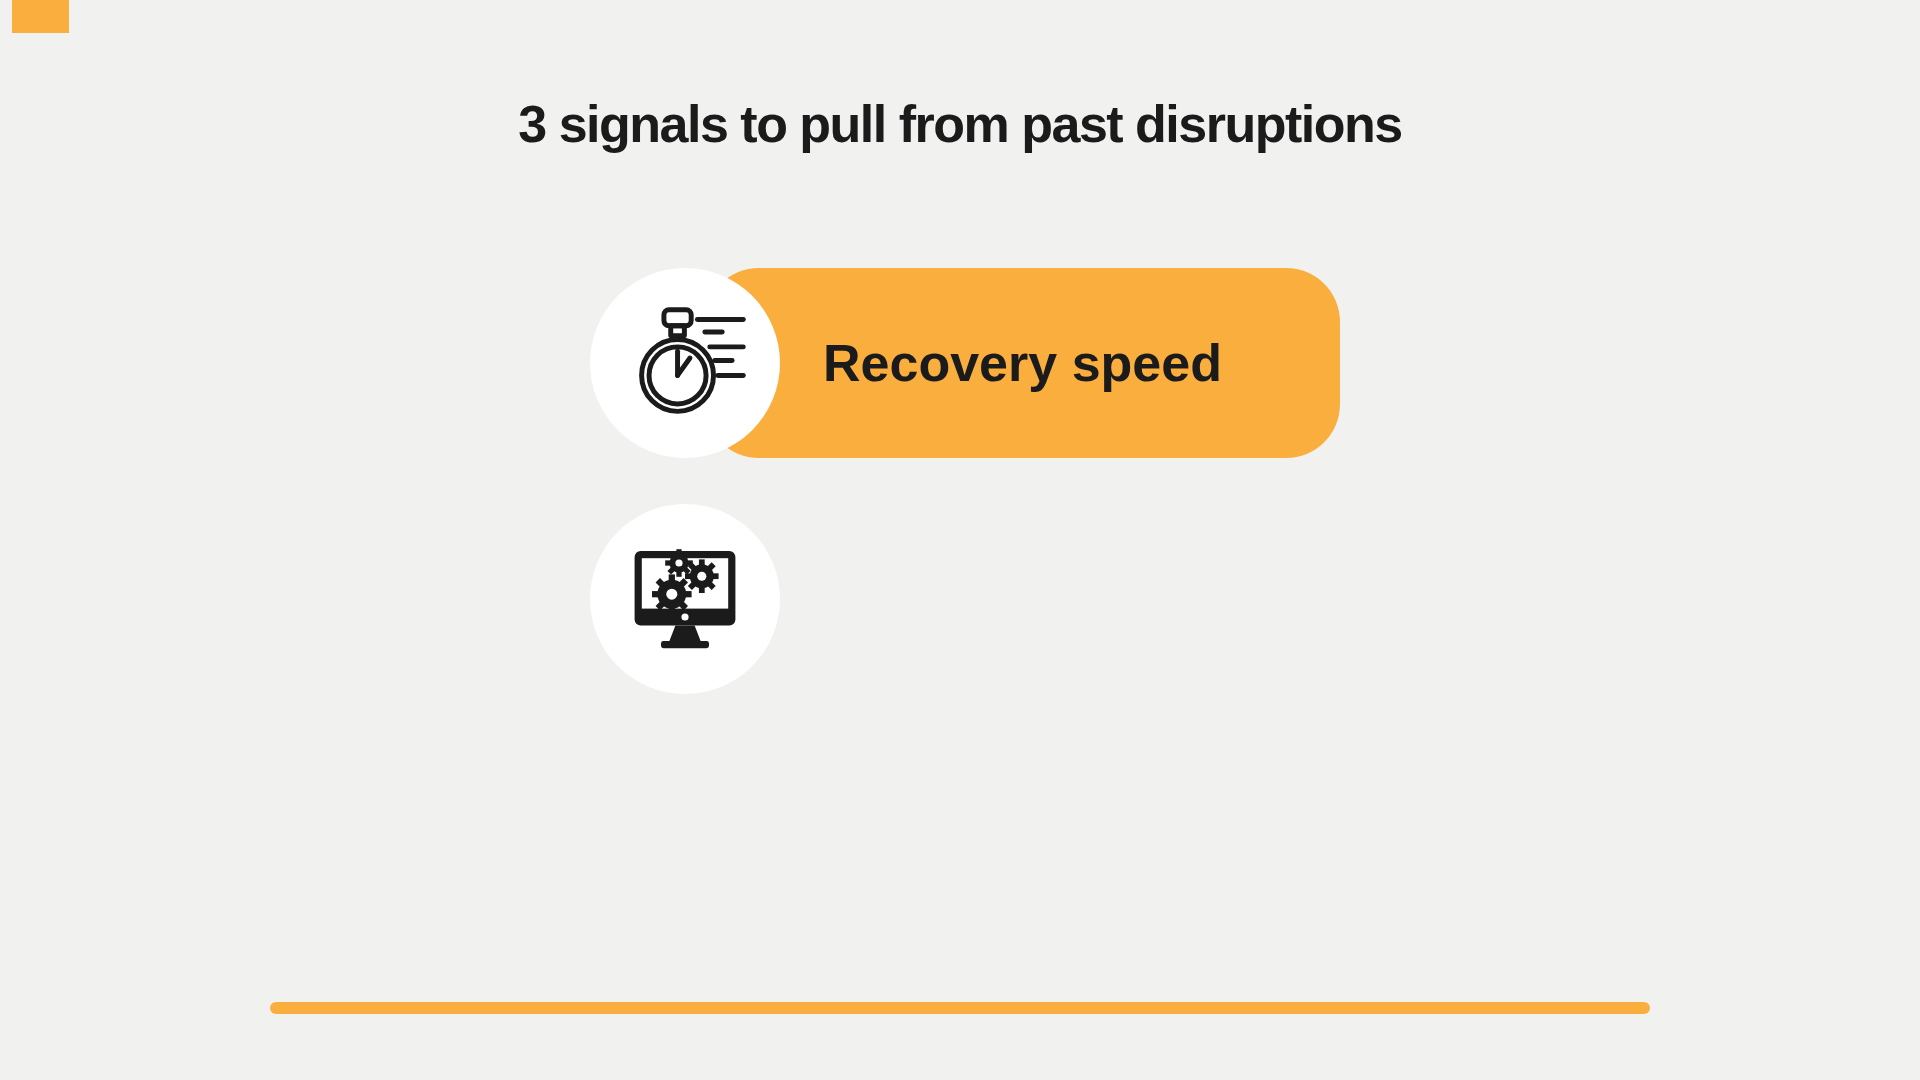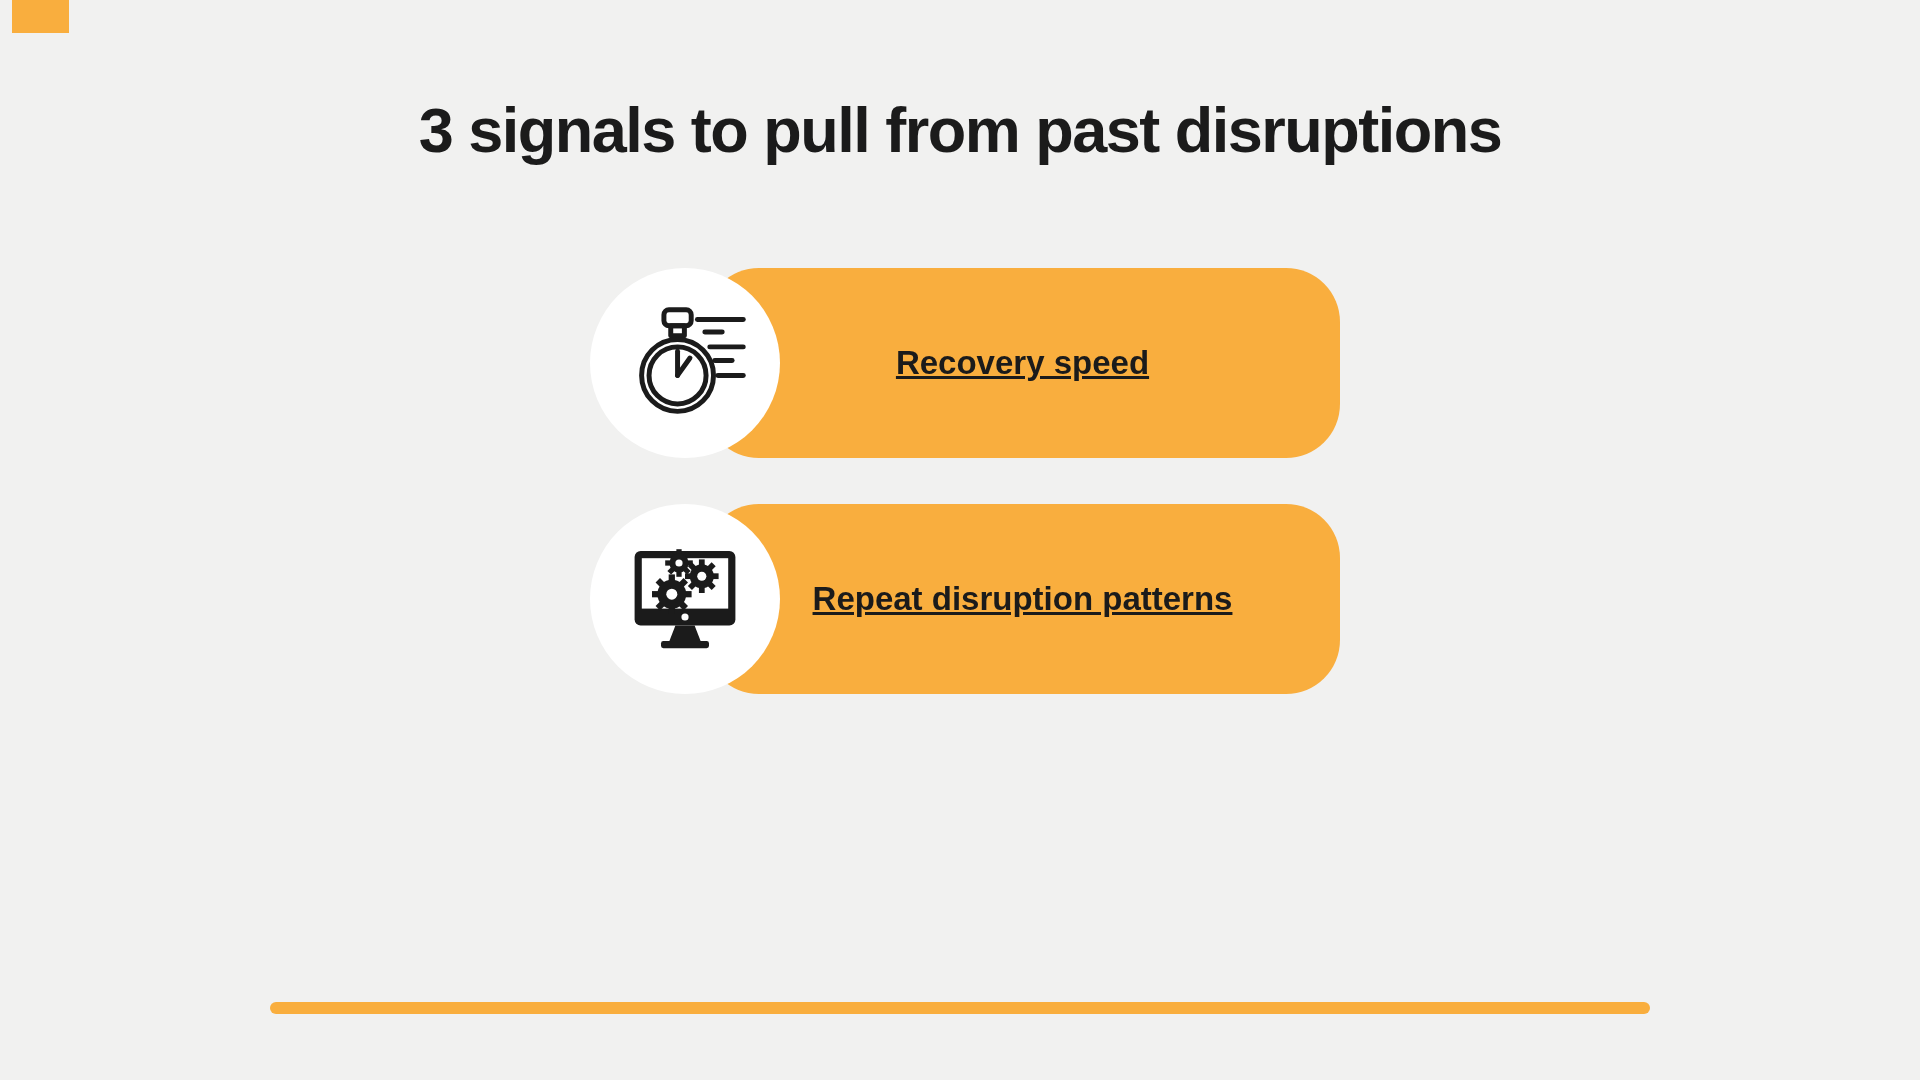--- a/index.html
+++ b/index.html
@@ -18,21 +18,21 @@
   .canvas{position:relative;width:1920px;height:1080px;background:var(--background);}
 
   .corner-accent{
     position:absolute;left:12px;top:0;width:57px;height:33px;
     background:var(--accent);
   }
 
   .page-title{
     position:absolute;top:94px;left:0;width:100%;
     text-align:center;
-    font-size:63px;font-weight:800;letter-spacing:-1.5px;
+    font-size:52px;font-weight:800;letter-spacing:-1.5px;
     color:var(--ink);
   }
 
   .cards{position:absolute;left:590px;top:268px;width:750px;}
   .card{position:relative;width:750px;height:190px;margin-bottom:46px;}
   .pill{
     position:absolute;left:115px;top:0;width:635px;height:190px;
     border-radius:54px;z-index:1;
     display:flex;align-items:center;justify-content:center;
   }
@@ -42,23 +42,22 @@
     display:flex;align-items:center;justify-content:center;
   }
   .card--orange .pill{background:var(--accent);}
   .card--orange .badge{background:var(--card-white);}
   .card--white .pill{background:var(--card-white);}
   .card--white .badge{background:var(--accent);}
 
   .card-label{
     max-width:480px;
     text-align:center;
-    font-size:33px;line-height:1.28;font-weight:800;
+    font-size:52px;line-height:1.28;font-weight:800;
     color:var(--ink);
-    text-decoration:underline;
   }
 
   .divider-line{
     position:absolute;left:270px;top:1002px;width:1380px;height:12px;
     border-radius:6px;background:var(--accent);
   }
 
   
   .ic-stroke{fill:none;stroke:var(--ink);stroke-width:4;stroke-linecap:round;stroke-linejoin:round;}
   .ic-stroke-thick{fill:none;stroke:var(--ink);stroke-width:4.5;stroke-linecap:round;stroke-linejoin:round;}
@@ -93,23 +92,20 @@
           <path class="ic-stroke" d="M66 25 H80"></path>
           <path class="ic-stroke" d="M70 37 H97"></path>
           <path class="ic-stroke" d="M74 48 H88"></path>
           <path class="ic-stroke" d="M76.5 60 H97"></path>
         </svg>
       </div>
     </div>
 
 
     <div class="card card--orange">
-      <div class="pill">
-        <div class="card-label">Repeat disruption patterns</div>
-      </div>
       <div class="badge">
         <svg width="120" height="120" viewBox="0 0 100 100">
           <rect class="ic-fill" x="8" y="10" width="84" height="62" rx="5"></rect>
           <rect class="ic-hole" x="14" y="16" width="72" height="42"></rect>
           <circle class="ic-hole" cx="50" cy="65" r="3"></circle>
           <path class="ic-fill" d="M42 72 L58 72 L63 85 L37 85 Z"></path>
           <rect class="ic-fill" x="30" y="85" width="40" height="6" rx="2"></rect>
           <g transform="translate(39,46)">
             <rect class="ic-fill" x="-2.6" y="-16.5" width="5.2" height="33"></rect>
             <rect class="ic-fill" x="-2.6" y="-16.5" width="5.2" height="33" transform="rotate(45)"></rect>

